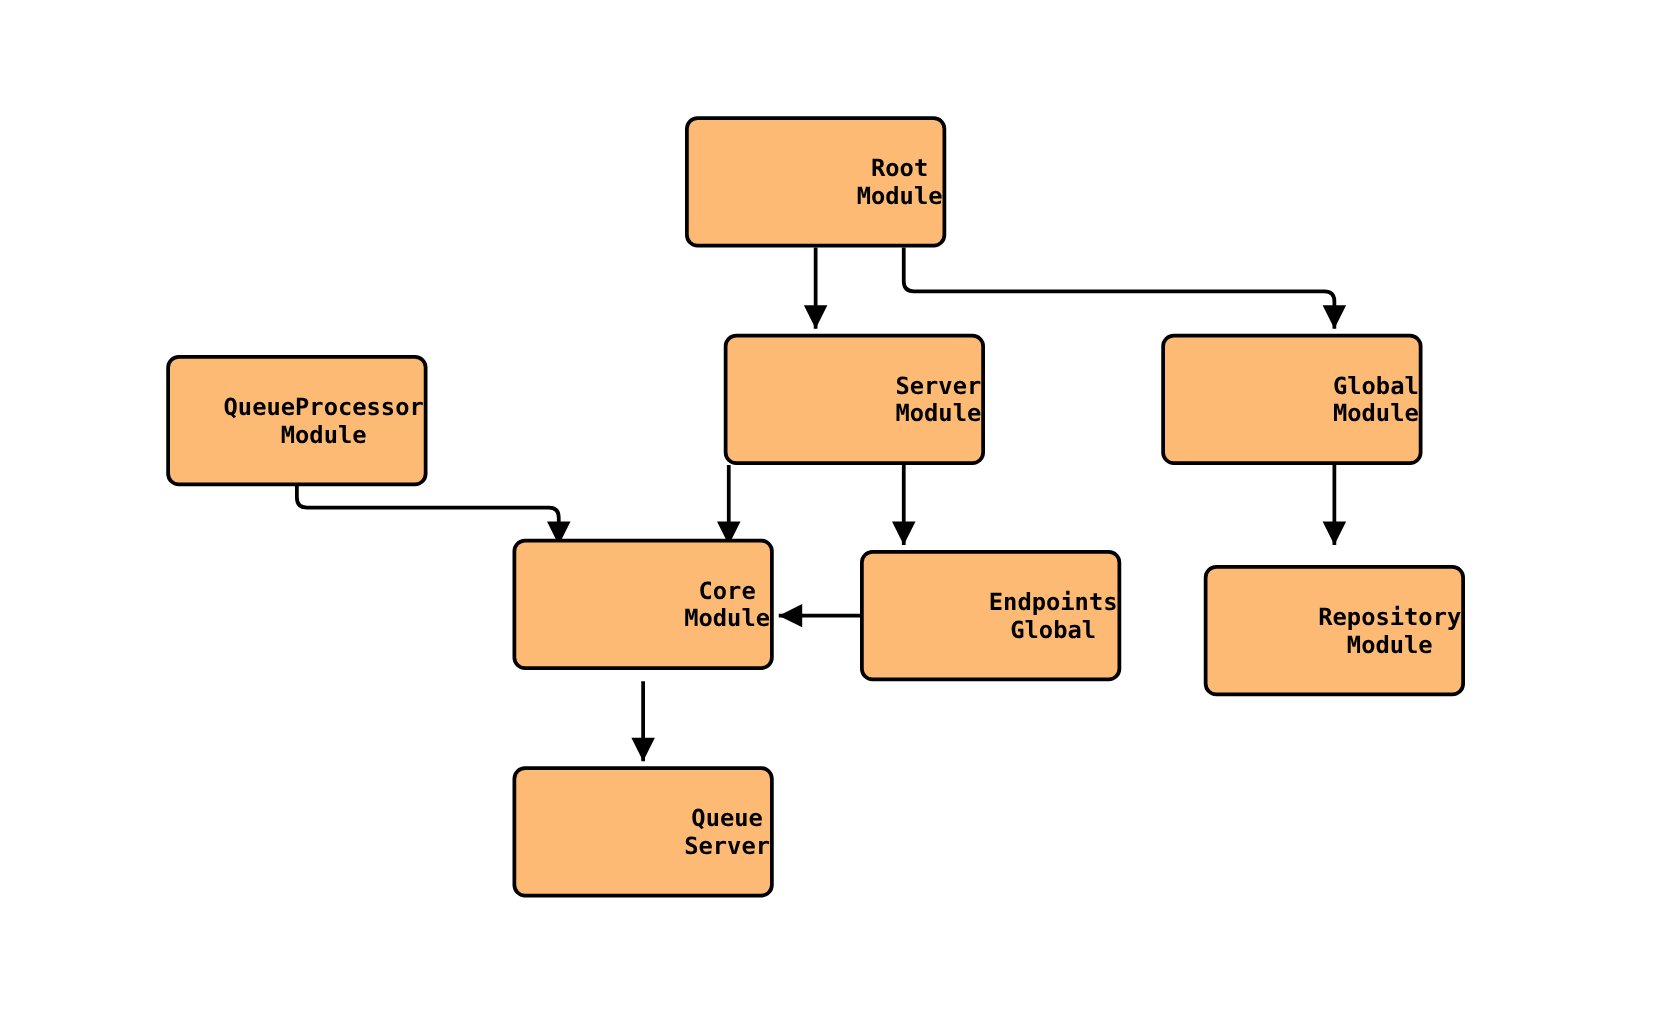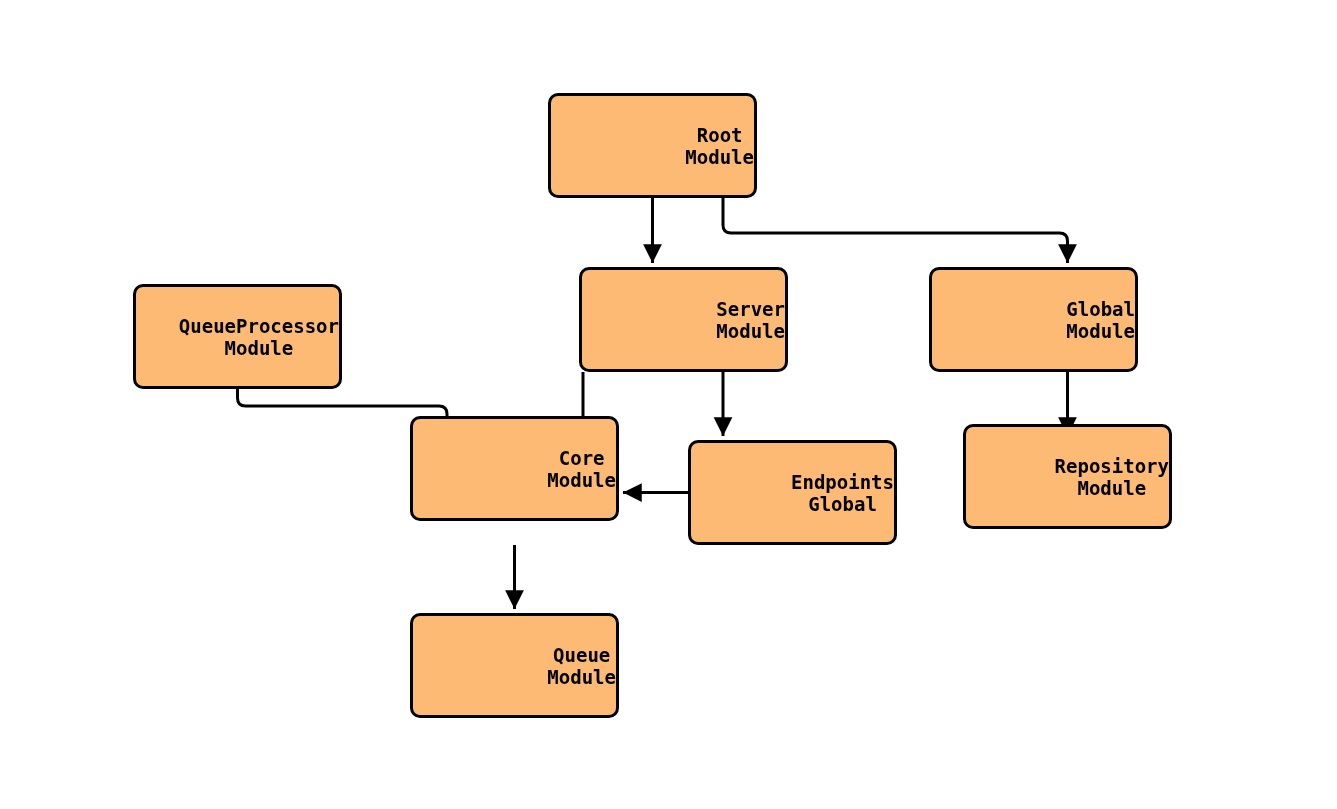--- a/index.html
+++ b/index.html
@@ -43,23 +43,23 @@
     font-weight: bold;
     color: #000000;
     text-align: center;
     white-space: pre-line;
   }
   
   .node-root          { left: 548px; top: 93px;  }
   .node-queueproc     { left: 133px; top: 284px; }
   .node-server        { left: 548px; top: 267px; margin-left: 31px; }
   .node-global        { left: 929px; top: 267px; }
-  .node-core          { left: 410px; top: 416px; }
+  .node-core          { left: 410px; top: 431px; }
   .node-endpoints     { left: 688px; top: 440px; }
-  .node-repository    { left: 963px; top: 424px; }
+  .node-repository    { left: 963px; top: 452px; }
   .node-queue         { left: 410px; top: 613px; }
   .edge {
     fill: none;
     stroke: #000000;
     stroke-width: 3;
   }
 </style>
 </head>
 <body>
 
@@ -111,16 +111,16 @@
 Global</span>
   </div>
 
   <div class="node node-repository">
     <span class="node-label">Repository
 Module</span>
   </div>
 
   <div class="node node-queue">
     <span class="node-label">Queue
-Module</span>
+Server</span>
   </div>
 
 </div>
 
 </body></html>

